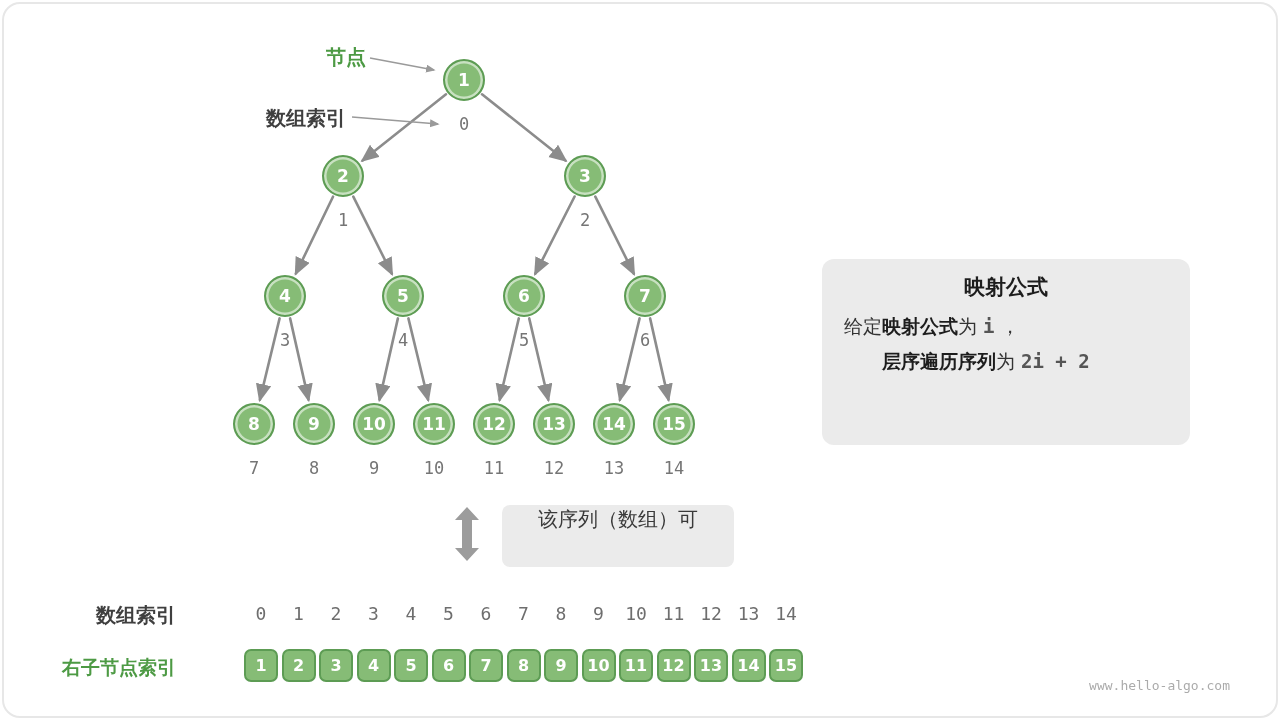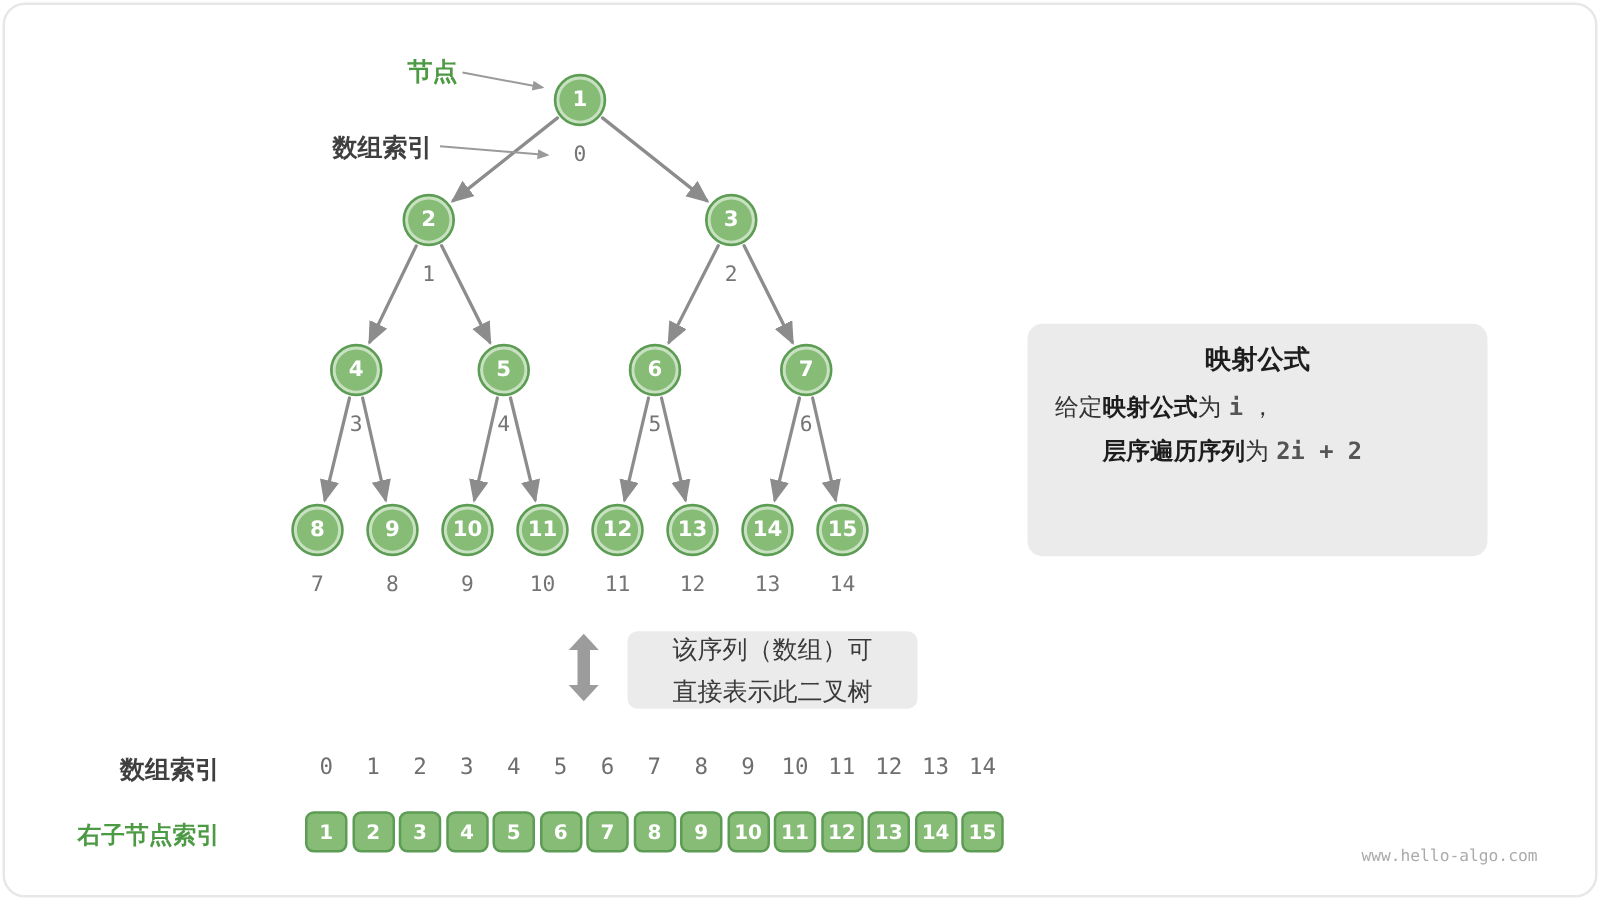--- a/index.html
+++ b/index.html
@@ -137,21 +137,20 @@
   <div class="pointer-label dark" style="left:262px;top:101px;">数组索引</div>
 
   <div class="formula-box">
     <div class="formula-title">映射公式</div>
     <div class="f-line"><span>给定</span><span class="f-bold">映射公式</span><span>为 </span><span class="f-code">i</span><span> ，</span></div>
     <div class="f-line f-line3"><span class="f-bold">层序遍历序列</span><span>为 </span><span class="f-code">2i + 2</span></div>
   </div>
 
   <div class="note-box">
     <div>该序列（数组）可</div>
-    <div>直接表示此二叉树</div>
   </div>
 
   <div class="bottom-label idx">数组索引</div>
   <div class="bottom-label seq">右子节点索引</div>
 
   <div id="bottom-indices">
       <div class="array-index" style="left: 240px;">0</div>
       <div class="array-index" style="left: 277.5px;">1</div>
       <div class="array-index" style="left: 315px;">2</div>
       <div class="array-index" style="left: 352.5px;">3</div>

